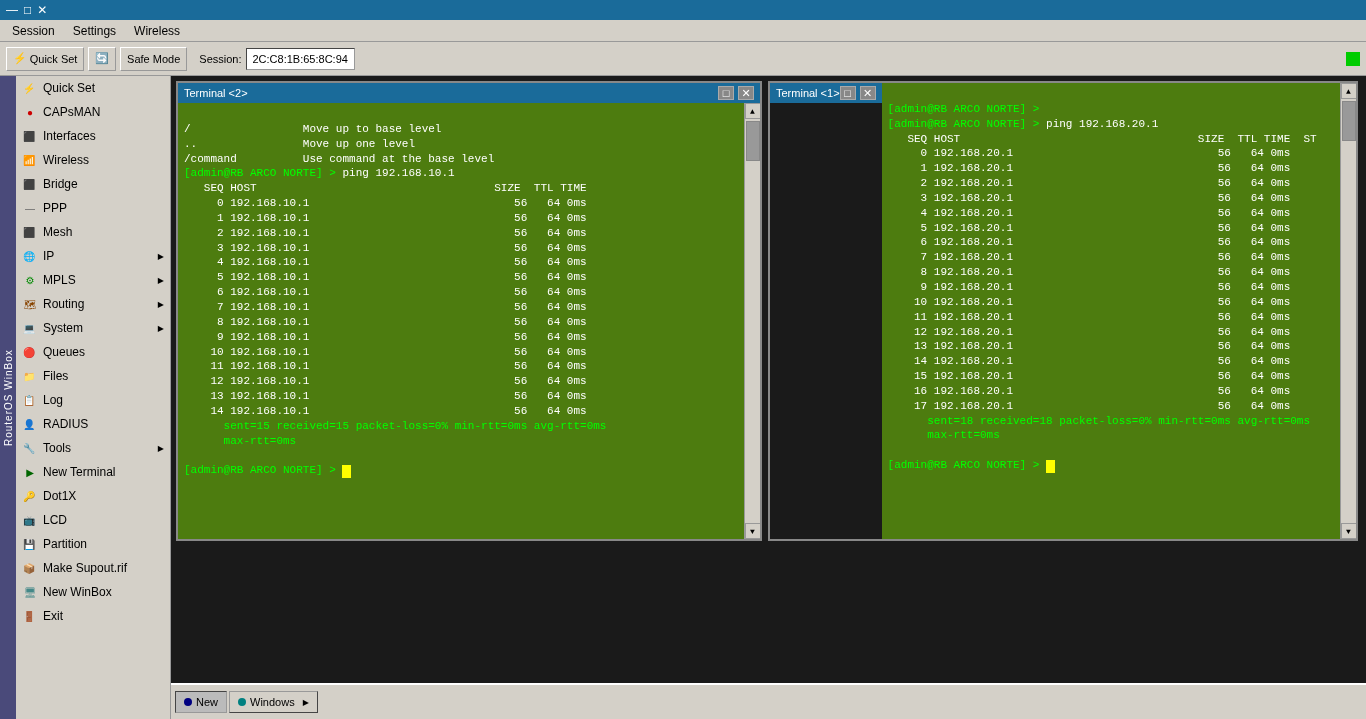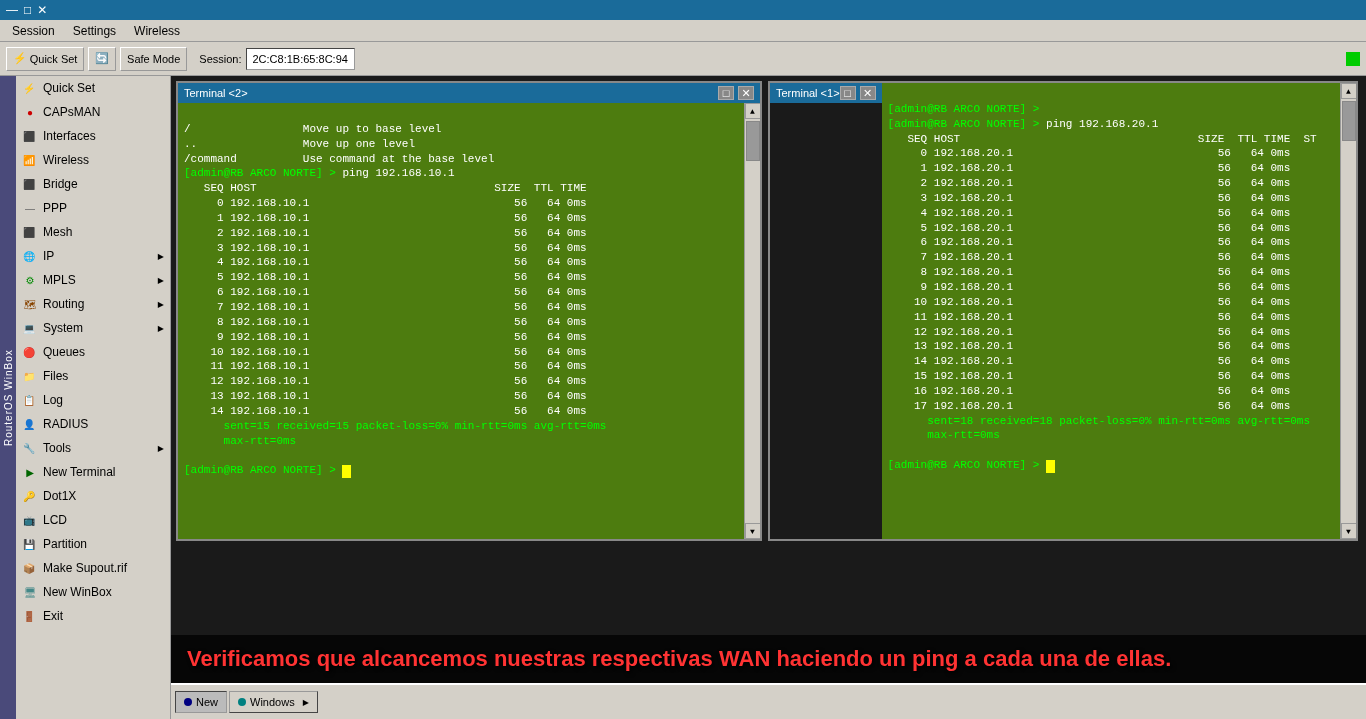--- a/index.html
+++ b/index.html
@@ -563,23 +563,20 @@
             <div class="scroll-track">
               <div class="scroll-thumb"></div>
             </div>
             <div class="scroll-arrow">▼</div>
           </div>
         </div>
       </div>
 
     </div>
 
-    <div id="annotation-banner">
-      <span id="annotation-text">Verificamos que alcancemos nuestras respectivas WAN haciendo un ping a cada una de ellas.</span>
-    </div>
 
     <div id="taskbar">
       <div class="taskbar-item active">
         <div class="taskbar-dot"></div>
         <span>New</span>
       </div>
       <div class="taskbar-item">
         <div class="taskbar-dot-teal"></div>
         <span>Windows</span>
         <span style="font-size:8px; margin-left:4px;">▶</span>

